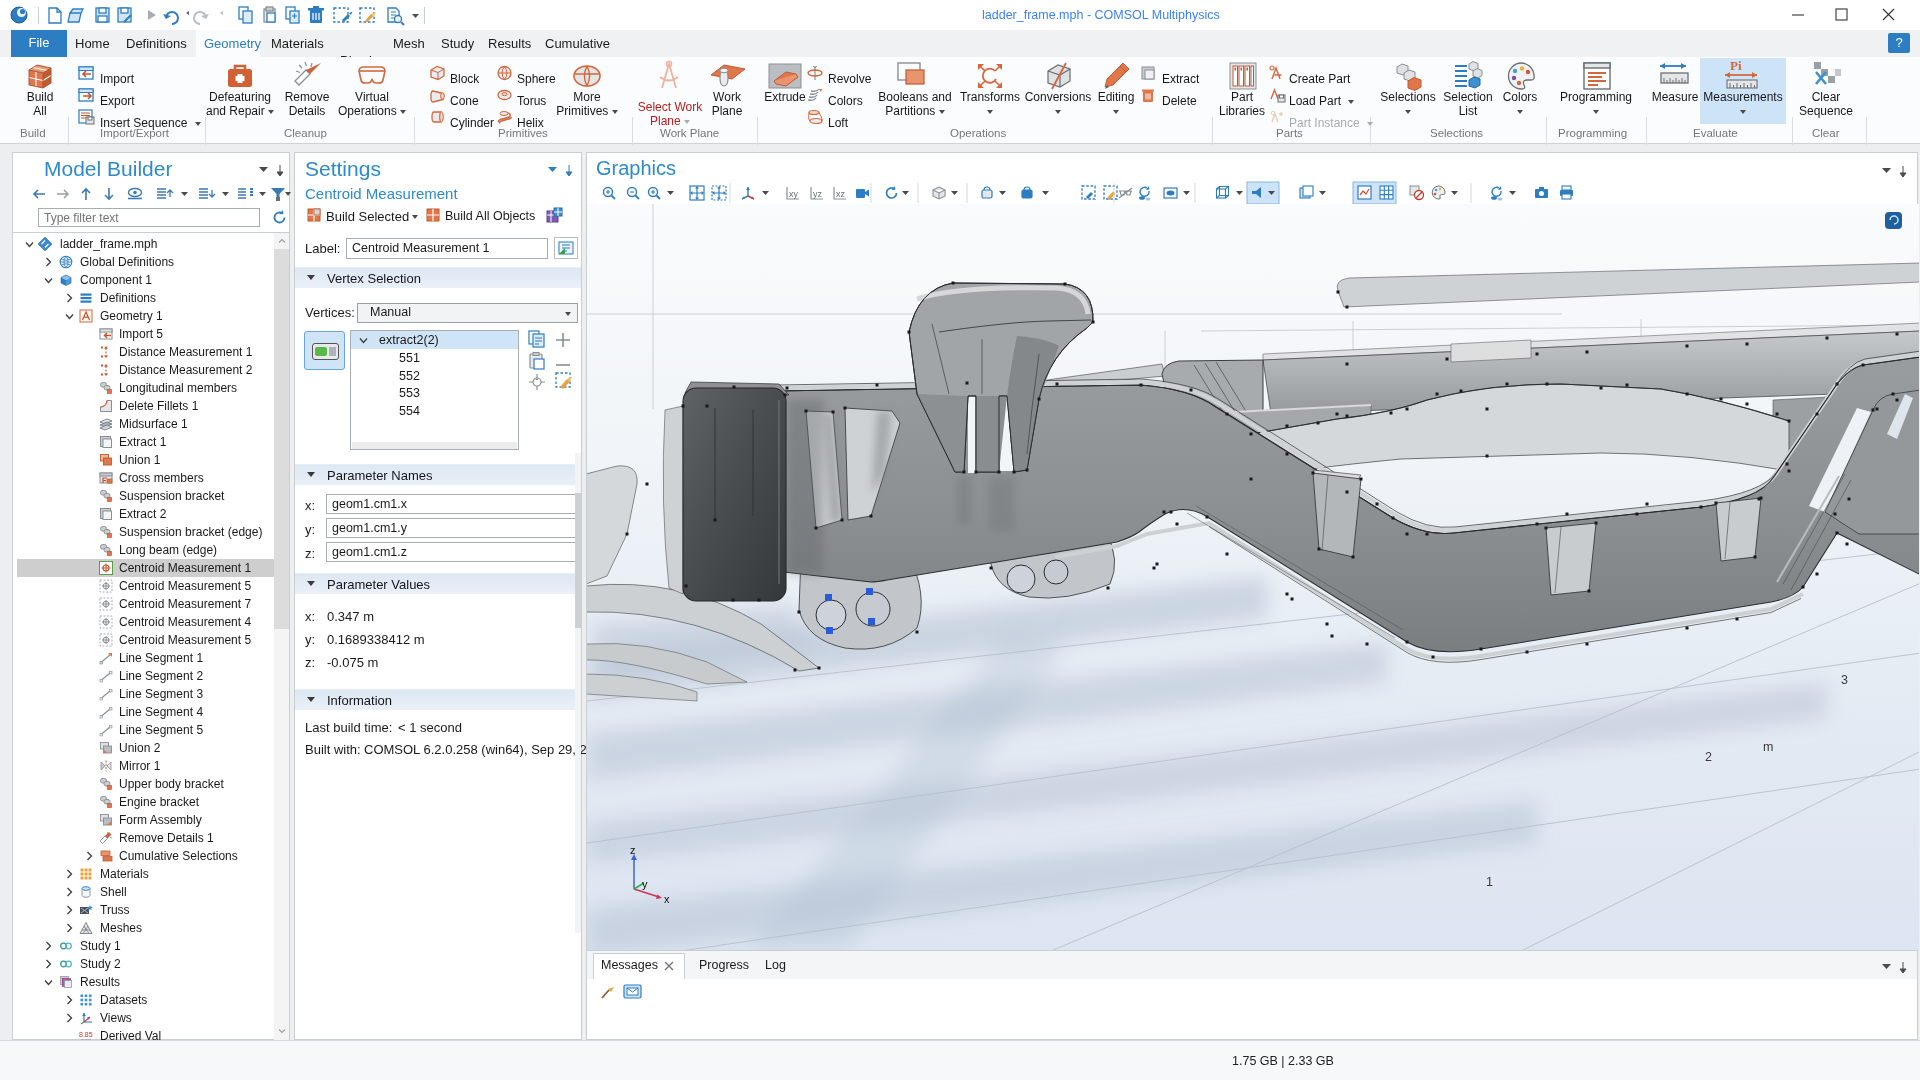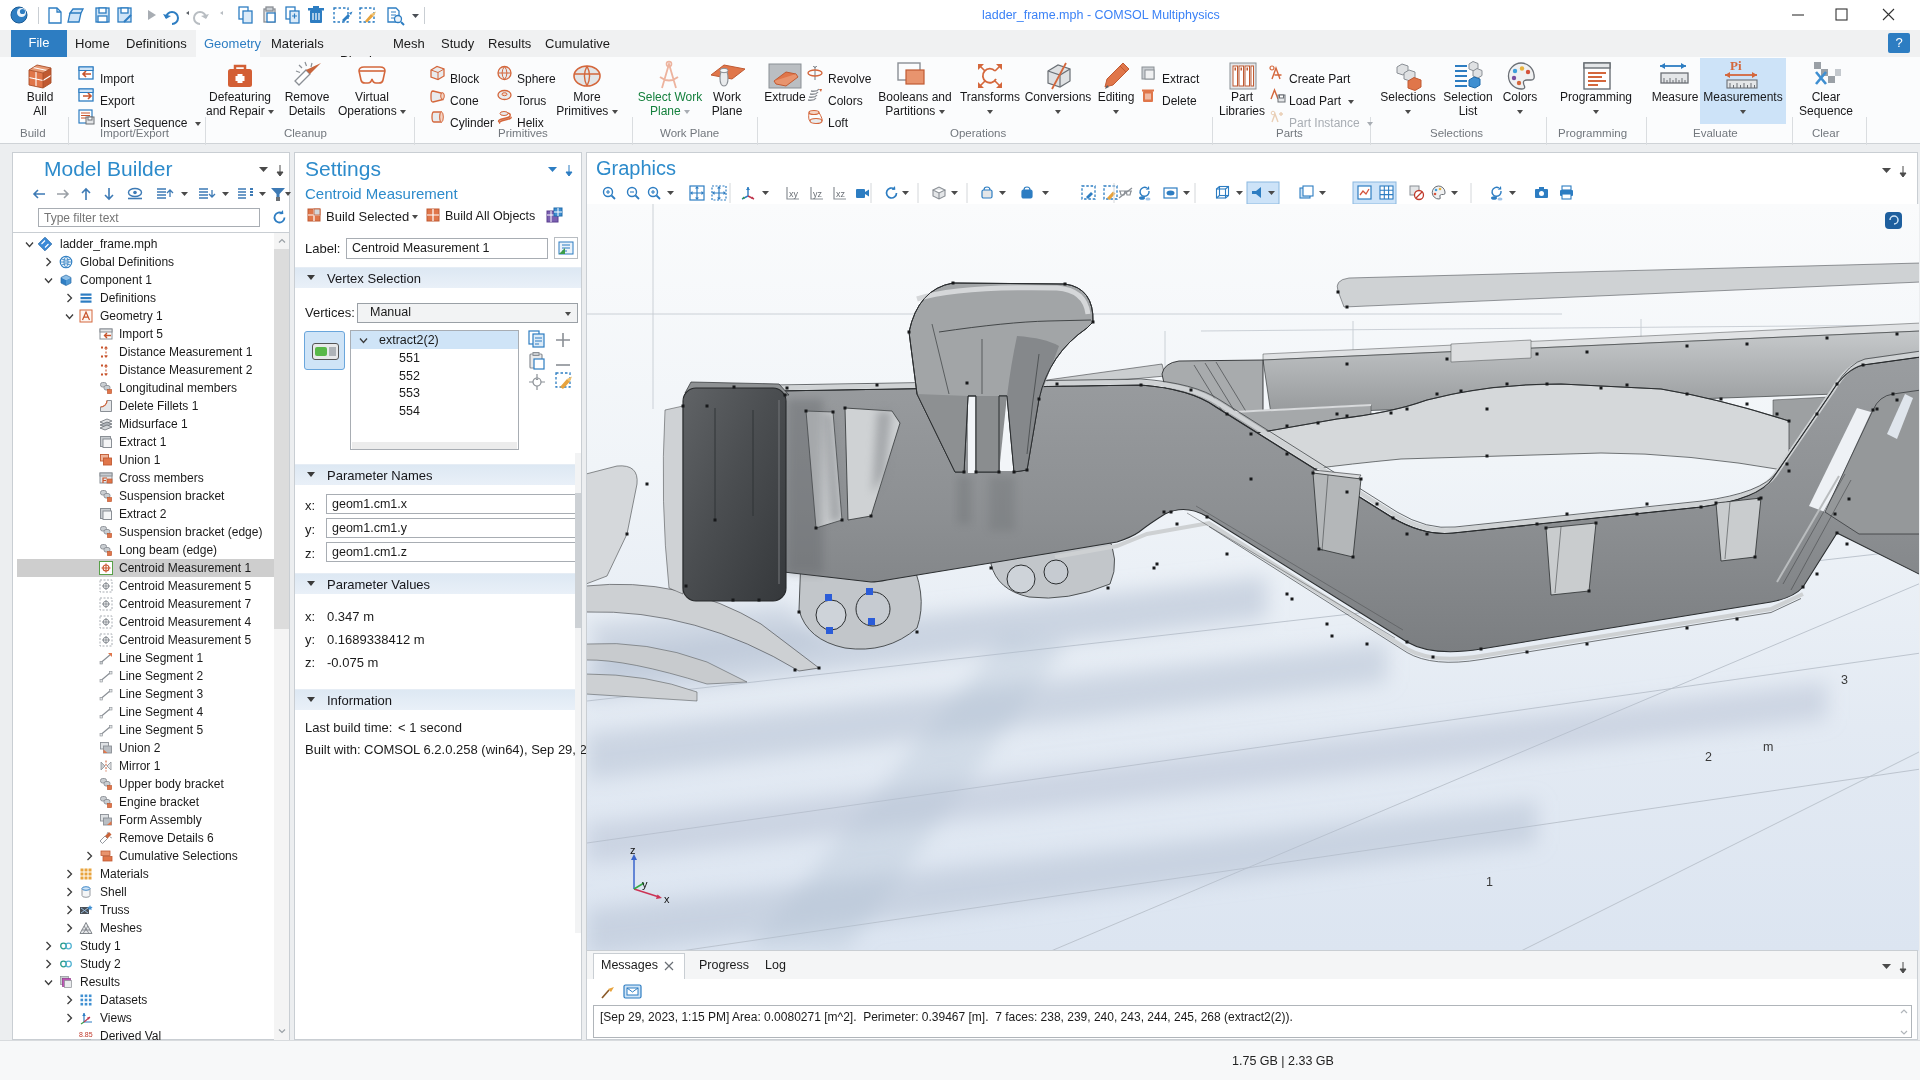--- a/index.html
+++ b/index.html
@@ -254,21 +254,21 @@
         <rect x="11" y="2" width="7" height="7" fill="#c4c9ce" opacity="0"></rect>
       </g>
       <path d="M6 12 l10 12 m0 -12 l-10 12" stroke="#3f8fd1" stroke-width="2.6"></path>
     </svg>
 
 <div class="bigbtn" style="left:5px;top:33px;width:70px">Build<br>All</div>
 <div class="bigbtn" style="left:195px;top:33px;width:90px">Defeaturing<br>and Repair <span class="caret"></span></div>
 <div class="bigbtn" style="left:272px;top:33px;width:70px">Remove<br>Details</div>
 <div class="bigbtn" style="left:327px;top:33px;width:90px">Virtual<br>Operations <span class="caret"></span></div>
 <div class="bigbtn" style="left:547px;top:33px;width:80px">More<br>Primitives <span class="caret"></span></div>
-<div class="bigbtn" style="left:630px;top:33px;width:80px;color:#15803d">Select Work<br>Plane <span class="caret" style="border-top-color:#a8adb3"></span></div>
+<div class="bigbtn" style="left:630px;top:43px;width:80px;color:#b91c1c">Select Work<br>Plane <span class="caret" style="border-top-color:#a8adb3"></span></div>
 <div class="bigbtn" style="left:692px;top:33px;width:70px">Work<br>Plane</div>
 <div class="bigbtn" style="left:750px;top:33px;width:70px">Extrude</div>
 <div class="bigbtn" style="left:870px;top:33px;width:90px">Booleans and<br>Partitions <span class="caret"></span></div>
 <div class="bigbtn" style="left:950px;top:33px;width:80px">Transforms<br><span class="caret"></span></div>
 <div class="bigbtn" style="left:1018px;top:33px;width:80px">Conversions<br><span class="caret"></span></div>
 <div class="bigbtn" style="left:1081px;top:33px;width:70px">Editing<br><span class="caret"></span></div>
 <div class="bigbtn" style="left:1207px;top:33px;width:70px">Part<br>Libraries</div>
 <div class="bigbtn" style="left:1373px;top:33px;width:70px">Selections<br><span class="caret"></span></div>
 <div class="bigbtn" style="left:1433px;top:33px;width:70px">Selection<br>List</div>
 <div class="bigbtn" style="left:1485px;top:33px;width:70px">Colors<br><span class="caret"></span></div>
@@ -779,21 +779,21 @@
         <span class="trt" style="left:106px">Form Assembly</span>
       </div>
 <div class="row" style="top:596px">
         <span class="abs" style="left:86px;top:2px">
           <svg width="14" height="14" viewBox="0 0 14 14">
             <path d="M6 5 L8.5 7.5 L3.5 12.5 L1 10 Z" fill="#fff" stroke="#8a8f95" stroke-width="0.9"></path>
             <path d="M6 5 L8.5 7.5 L12.5 3.5 L10 1 Z" fill="#c8653c"></path>
             <path d="M11 6 l2 1 M8 3 l1 -2" stroke="#8a8f95" stroke-width="0.8"></path>
           </svg>
         </span>
-        <span class="trt" style="left:106px">Remove Details 6</span>
+        <span class="trt" style="left:106px">Remove Details 1</span>
       </div>
 <div class="row" style="top:614px">
         <svg class="abs" style="left:72px;top:4px" width="9" height="10" viewBox="0 0 9 10">
           <path d="M2.5 1 L6.5 5 L2.5 9" fill="none" stroke="#3c3c3c" stroke-width="1.3"></path>
         </svg>
         <span class="abs" style="left:86px;top:2px">
           <svg width="14" height="14" viewBox="0 0 14 14">
             <rect x="2" y="2" width="9" height="4.5" fill="#e8946e" stroke="#c05a32" stroke-width="0.8"></rect>
             <rect x="4" y="7.5" width="9" height="4.5" fill="#e0764a" stroke="#c05a32" stroke-width="0.8"></rect>
           </svg>
@@ -1527,24 +1527,17 @@
     </svg>
 <svg class="abs" style="left:12px;top:32px" width="18" height="18" viewBox="0 0 18 18">
       <path d="M3 15 L10 7" stroke="#8a5a2a" stroke-width="1.6"></path>
       <path d="M9 6 l3 3 3 -5 -6 2z" fill="#e8a33d"></path>
     </svg>
 <svg class="abs" style="left:36px;top:32px" width="20" height="18" viewBox="0 0 20 18">
       <rect x="1" y="2" width="17" height="13" rx="1.5" fill="#cfe4f7" stroke="#2d7dc2" stroke-width="1.2"></rect>
       <rect x="4" y="5" width="11" height="7" fill="#fff" stroke="#2d7dc2"></rect>
       <path d="M4 5 l5.5 4 5.5 -4" fill="none" stroke="#2d7dc2"></path>
     </svg>
-<div class="abs" style="left:6px;top:54px;width:1319px;height:33px;background:#fff;border:1px solid #b0b5ba">
-<div class="t12" style="left:6px;top:4px">[Sep 29, 2023, 1:15 PM] Area: 0.0080271 [m^2].&nbsp; Perimeter: 0.39467 [m].&nbsp; 7 faces: 238, 239, 240, 243, 244, 245, 268 (extract2(2)).</div>
-<svg class="abs" style="right:2px;top:2px" width="10" height="28" viewBox="0 0 10 28">
-        <path d="M2 5 L5 2 L8 5" fill="none" stroke="#b0b5ba" stroke-width="1.2"></path>
-        <path d="M2 23 L5 26 L8 23" fill="none" stroke="#b0b5ba" stroke-width="1.2"></path>
-      </svg>
-</div>
 </div>
 
 <div class="abs" id="statusbar" style="left:0;top:1040px;width:1920px;height:40px;background:#f7f8f9;border-top:1px solid #d8dbde">
 <div class="t" style="left:1232px;top:13px;font-size:12.5px;color:#222">1.75 GB | 2.33 GB</div>
 </div>
 
 </body></html>

